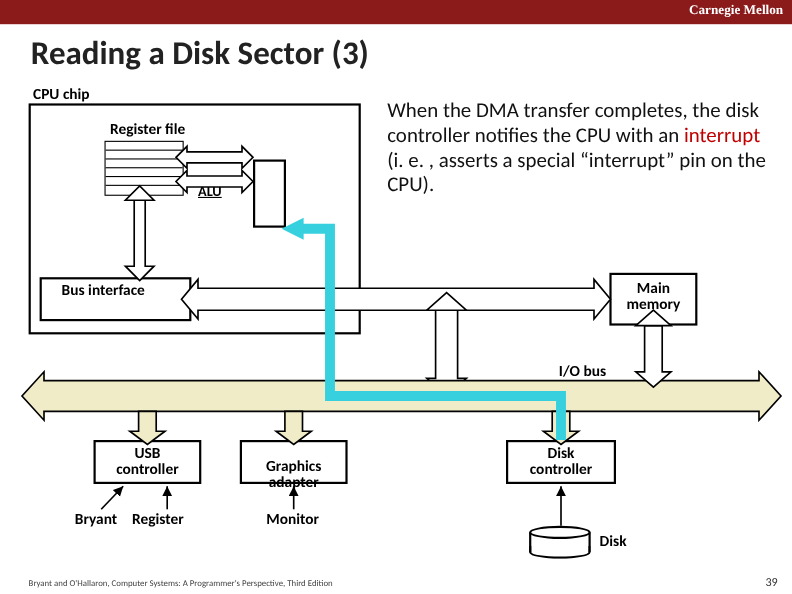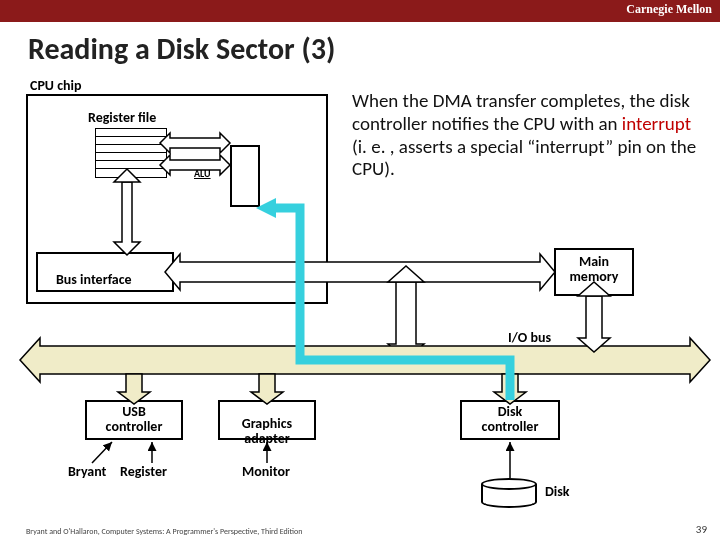--- a/index.html
+++ b/index.html
@@ -133,34 +133,34 @@
 <div class="org">Carnegie Mellon</div>
 <div class="title">Reading a Disk Sector (3)</div>
 
 <div class="desc">
   <span>When the DMA transfer completes, the disk controller notifies the CPU with an </span><span class="interrupt">interrupt</span><span> (i. e. , asserts a special “interrupt” pin on the CPU).</span>
 </div>
 
 <div class="box" style="left:26px; top:94px; width:302px; height:210px; background:transparent;"></div>
 <div class="label" style="left:30px; top:78px; text-align:right;">CPU chip</div>
 
-<div class="label" style="left:88px; top:110px;">Register file</div>
+<div class="label" style="left:100px; top:110px;">Register file</div>
 <div class="reg-lines">
   <div></div>
     <div></div>
     <div></div>
     <div></div>
     <div></div>
 </div>
 
 <div class="box" style="left:230px; top:145px; width:30px; height:62px;"></div>
-<div class="label" style="left:194px; top:168px; font-size:10px;text-decoration:underline;">ALU</div>
+<div class="label" style="left:180px; top:168px; font-size:13px;text-decoration:underline;">ALU</div>
 
 <div class="box" style="left:36px; top:252px; width:138px; height:40px;"></div>
-<div class="label" style="left:56px; top:272px;">Bus interface</div>
+<div class="label" style="left:56px; top:256px;">Bus interface</div>
 
 <div class="box" style="left:554px; top:248px; width:80px; height:48px;"></div>
 <div class="label" style="left:564px; top:254px; width:60px;">
   <span>Main</span><br>
   <span>memory</span>
 </div>
 
 <div class="label" style="left:508px; top:330px;">I/O bus</div>
 
 <div class="box" style="left:85px; top:400px; width:98px; height:40px;"></div>

